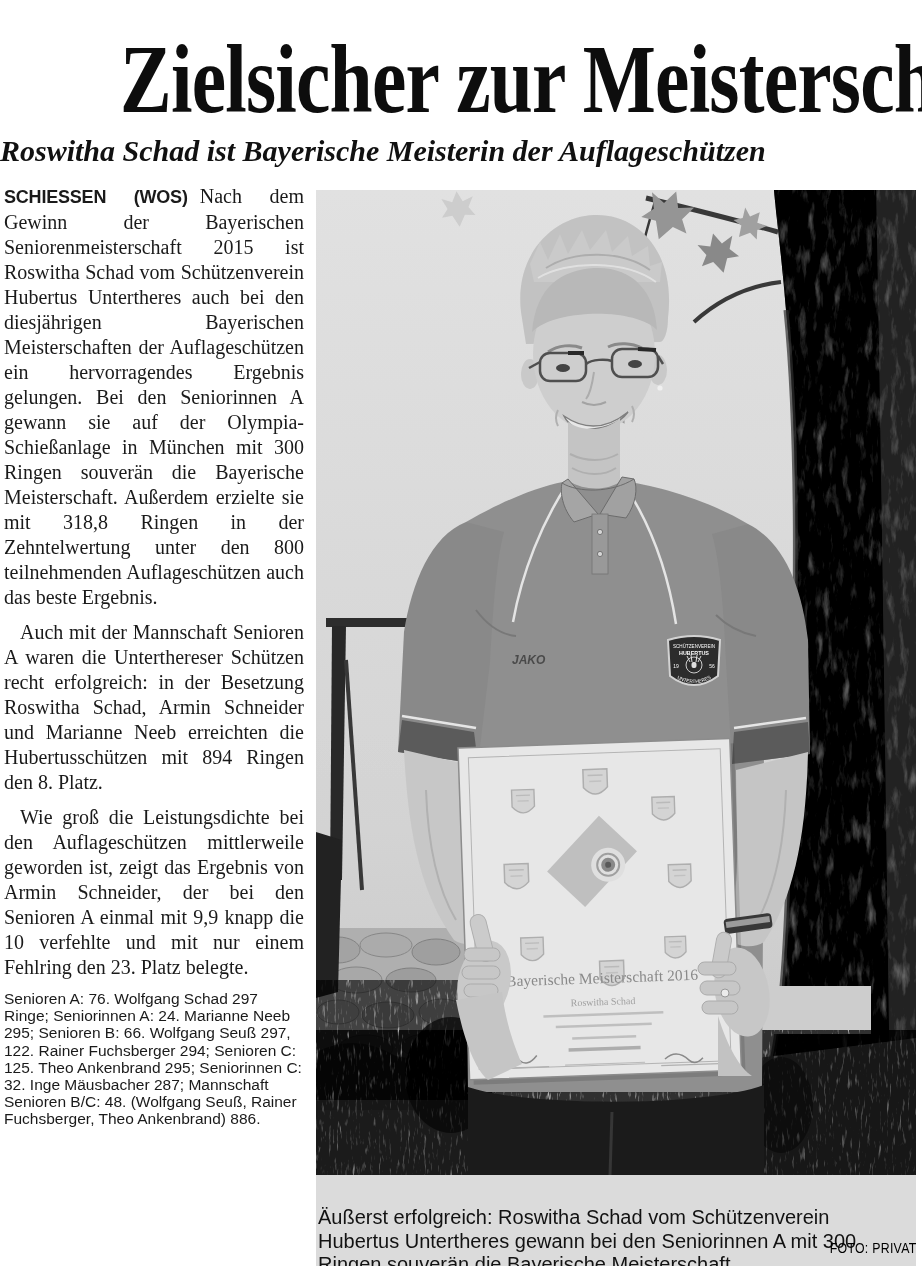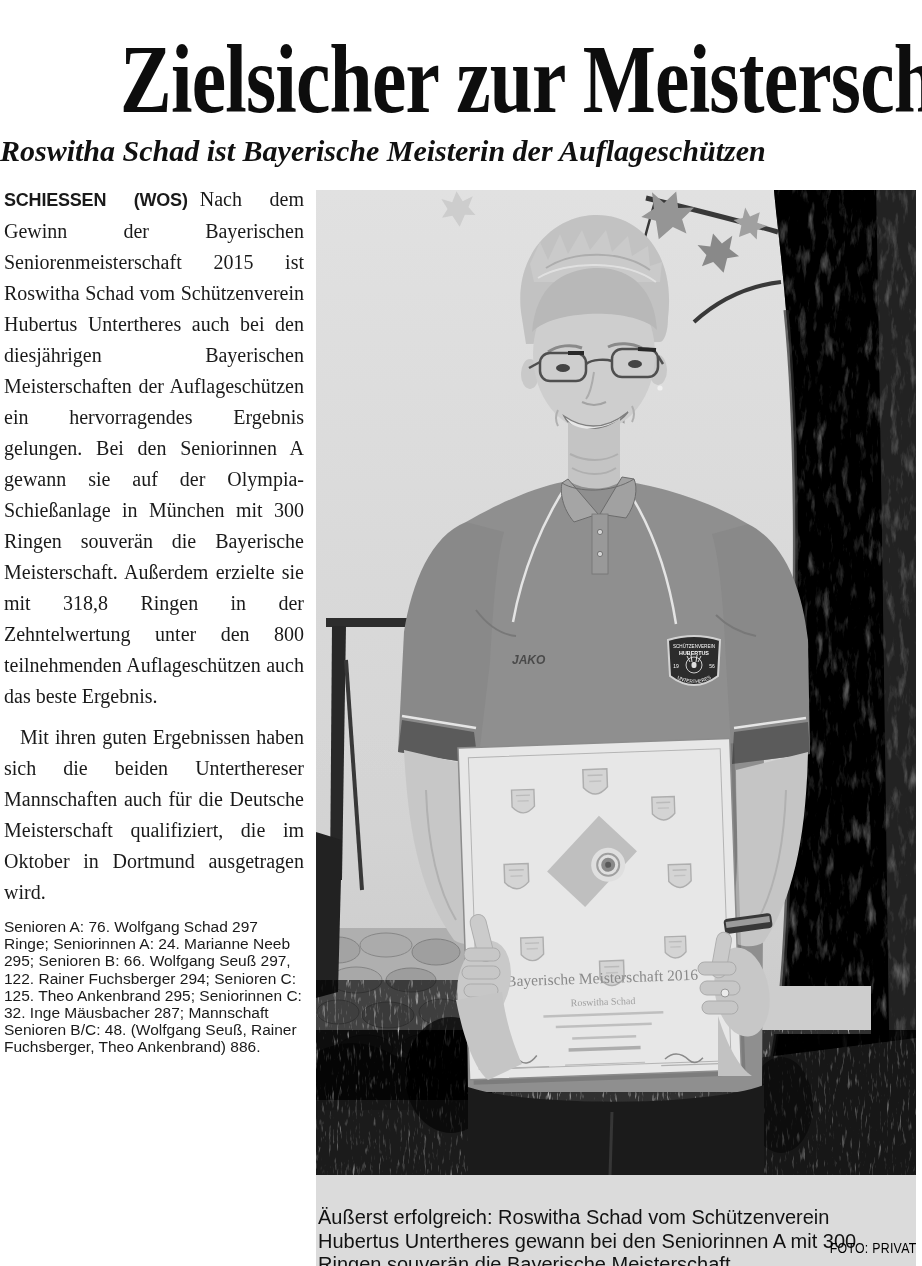--- a/index.html
+++ b/index.html
@@ -11,21 +11,21 @@
   .headline{display:inline-block;white-space:nowrap;
     font-family:"Liberation Serif",serif;font-weight:700;font-size:98px;line-height:1.02;
     transform:scaleX(0.79);transform-origin:center;letter-spacing:-1px;color:#0d0d0d;}
   .subheadline-wrap{position:absolute;top:134px;left:0;width:744px;text-align:center;}
   .subheadline{display:inline-block;white-space:nowrap;
     font-family:"Liberation Serif",serif;font-style:italic;font-weight:700;
     font-size:30px;color:#111;}
 
   
   .body-col{position:absolute;left:4px;top:184px;width:300px;height:1076px;overflow:hidden;}
-  .body-col p{margin:0 0 10px 0;font-size:20px;line-height:31px;text-align:justify;
+  .body-col p{margin:0 0 10px 0;font-size:20px;line-height:25px;text-align:justify;
     hyphens:auto;-webkit-hyphens:auto;}
   .body-col p + p{text-indent:16px;}
   .body-col p.results{font-family:"Liberation Sans",sans-serif;font-size:15.5px;
     line-height:17.2px;text-align:left;text-indent:0;margin-top:4px;}
   .lead-tag{font-family:"Liberation Sans",sans-serif;font-weight:700;font-size:18px;
     letter-spacing:-0.2px;padding-right:12px;}
   .res-label{font-weight:400;}
 
   
   .photo{position:absolute;left:316px;top:190px;width:600px;height:1259px;
@@ -46,21 +46,22 @@
 
 <div class="headline-wrap">
   <span class="headline">Zielsicher zur Meisterschaft</span>
 </div>
 <div class="subheadline-wrap">
   <span class="subheadline">Roswitha Schad ist Bayerische Meisterin der Auflageschützen</span>
 </div>
 
 <div class="body-col" id="body-col">
     <p lang="de"><span class="lead-tag">SCHIESSEN (WOS)</span>Nach dem Gewinn der Bayerischen Seniorenmeisterschaft 2015 ist Roswitha Schad vom Schützenverein Hubertus Untertheres auch bei den diesjährigen Bayerischen Meisterschaften der Auflageschützen ein hervorragendes Ergebnis gelungen. Bei den Seniorinnen A gewann sie auf der Olympia-Schießanlage in München mit 300 Ringen souverän die Bayerische Meisterschaft. Außerdem erzielte sie mit 318,8 Ringen in der Zehntelwertung unter den 800 teilnehmenden Auflageschützen auch das beste Ergebnis.</p>
-    <p lang="de">Mit ihren guten Ergebnissen haben sich die beiden Unterthereser Mannschaften auch für die Deutsche Meisterschaft qualifiziert, die im Oktober in Dortmund ausgetragen wird.</p>
+    <p lang="de">Auch mit der Mannschaft Senioren A waren die Unterthereser Schützen recht erfolgreich: in der Besetzung Roswitha Schad, Armin Schneider und Marianne Neeb erreichten die Hubertusschützen mit 894 Ringen den 8. Platz.</p>
+    <p lang="de">Wie groß die Leistungsdichte bei den Auflageschützen mittlerweile geworden ist, zeigt das Ergebnis von Armin Schneider, der bei den Senioren A einmal mit 9,9 knapp die 10 verfehlte und mit nur einem Fehlring den 23. Platz belegte.</p>
     <p class="results"><span class="res-label">Senioren A:</span> 76. Wolfgang Schad 297 Ringe; <span class="res-label">Seniorinnen A:</span> 24. Marianne Neeb 295; <span class="res-label">Senioren B:</span> 66. Wolfgang Seuß 297, 122. Rainer Fuchsberger 294; <span class="res-label">Senioren C:</span> 125. Theo Ankenbrand 295; <span class="res-label">Seniorinnen C:</span> 32. Inge Mäusbacher 287; <span class="res-label">Mannschaft Senioren B/C:</span> 48. (Wolfgang Seuß, Rainer Fuchsberger, Theo Ankenbrand) 886.</p>
   </div>
 
 <div class="photo">
 <svg width="600" height="985" viewBox="0 0 600 985" xmlns="http://www.w3.org/2000/svg">
   <defs>
     <linearGradient id="wallGrad" x1="0" y1="0" x2="0" y2="1">
       <stop offset="0" stop-color="#e3e3e3"></stop>
           <stop offset="0.65" stop-color="#d6d6d6"></stop>
       <stop offset="1" stop-color="#c9c9c9"></stop>

